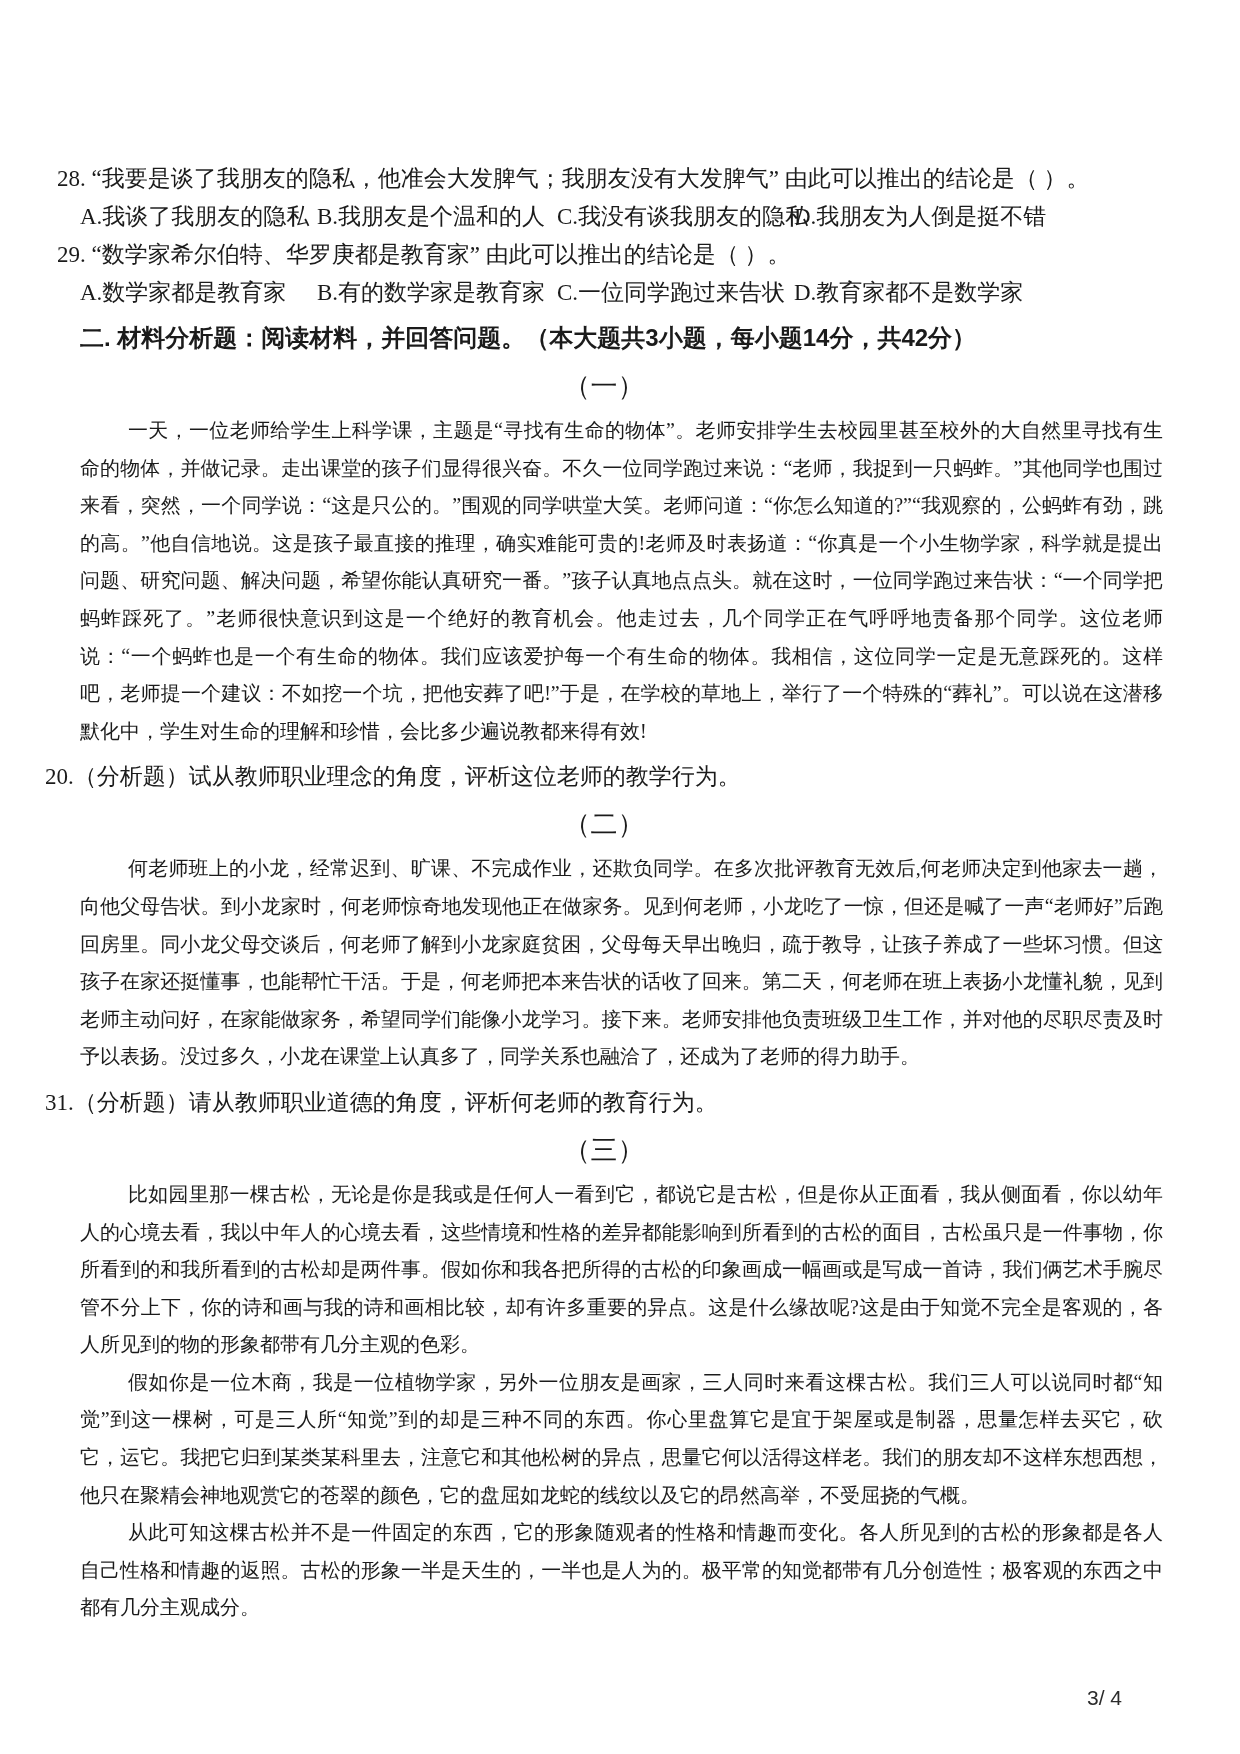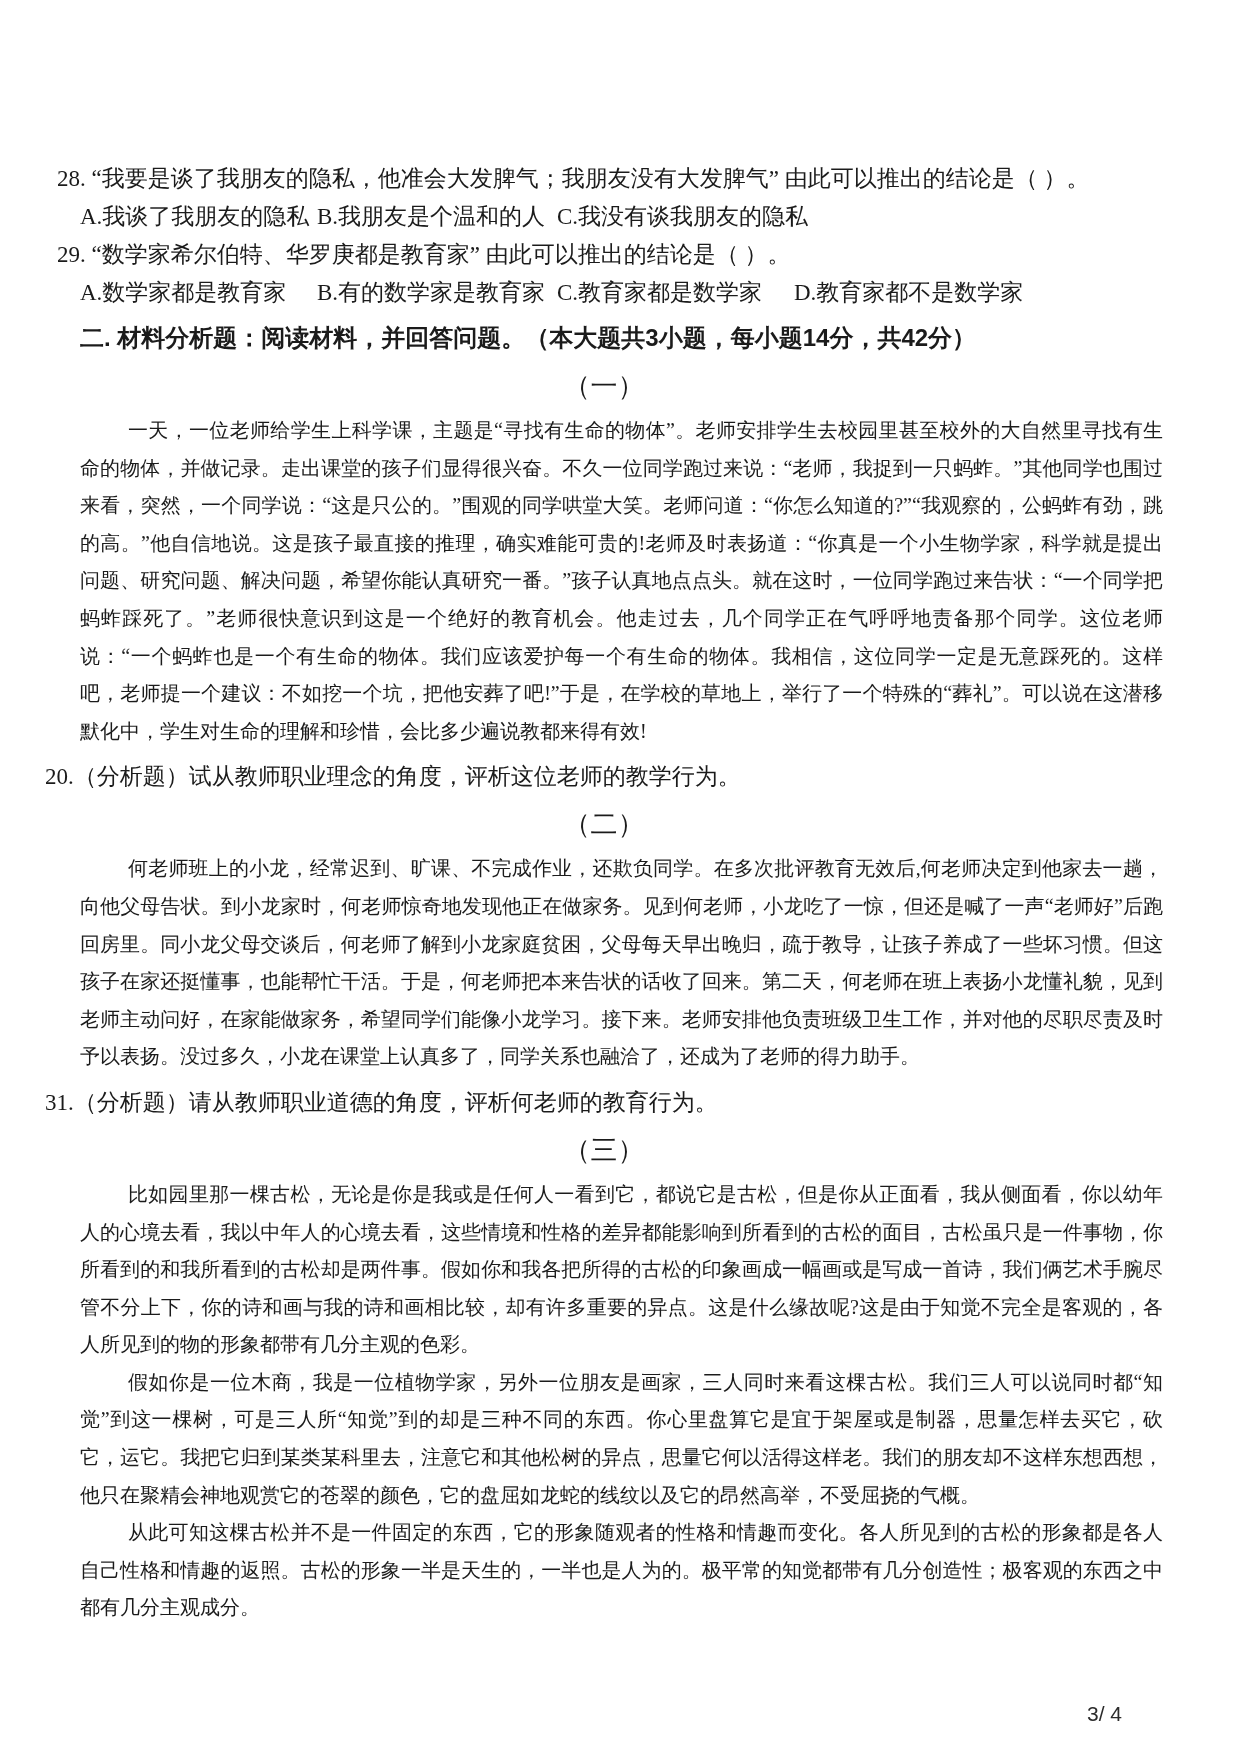--- a/index.html
+++ b/index.html
@@ -56,43 +56,44 @@
     line-height: 37.6px;
   }
   .analysis-q {
     font-size: 23px;
     line-height: 38px;
     margin: 8px 0 4px 0;
   }
   .page-footer {
     position: absolute;
     right: 118px;
-    bottom: 28px;
+    bottom: 44px;
     font-family: "Liberation Sans", "DejaVu Sans", sans-serif;
     font-size: 21px;
     color: #2b2b2b;
   }
 </style>
 </head>
 <body>
 
 <div class="page">
 
   <div class="q-stem">28. “我要是谈了我朋友的隐私，他准会大发脾气；我朋友没有大发脾气” 由此可以推出的结论是（  ）。</div>
   <div class="options-row">
     <span class="opt w1">A.我谈了我朋友的隐私</span>
     <span class="opt w2">B.我朋友是个温和的人</span>
     <span class="opt w3">C.我没有谈我朋友的隐私</span>
+    <span class="opt">D.我朋友为人倒是挺不错</span>
   </div>
 
   <div class="q-stem">29. “数学家希尔伯特、华罗庚都是教育家” 由此可以推出的结论是（  ）。</div>
   <div class="options-row">
     <span class="opt w1">A.数学家都是教育家</span>
     <span class="opt w2">B.有的数学家是教育家</span>
-    <span class="opt w3">C.教育家都是数学家</span>
+    <span class="opt w3">C.一位同学跑过来告状</span>
     <span class="opt">D.教育家都不是数学家</span>
   </div>
 
   <div class="section-title">二. 材料分析题：阅读材料，并回答问题。（本大题共3小题，每小题14分，共42分）</div>
 
   <div class="material-heading">（一）</div>
   <p class="para">一天，一位老师给学生上科学课，主题是“寻找有生命的物体”。老师安排学生去校园里甚至校外的大自然里寻找有生命的物体，并做记录。走出课堂的孩子们显得很兴奋。不久一位同学跑过来说：“老师，我捉到一只蚂蚱。”其他同学也围过来看，突然，一个同学说：“这是只公的。”围观的同学哄堂大笑。老师问道：“你怎么知道的?”“我观察的，公蚂蚱有劲，跳的高。”他自信地说。这是孩子最直接的推理，确实难能可贵的!老师及时表扬道：“你真是一个小生物学家，科学就是提出问题、研究问题、解决问题，希望你能认真研究一番。”孩子认真地点点头。就在这时，一位同学跑过来告状：“一个同学把蚂蚱踩死了。”老师很快意识到这是一个绝好的教育机会。他走过去，几个同学正在气呼呼地责备那个同学。这位老师说：“一个蚂蚱也是一个有生命的物体。我们应该爱护每一个有生命的物体。我相信，这位同学一定是无意踩死的。这样吧，老师提一个建议：不如挖一个坑，把他安葬了吧!”于是，在学校的草地上，举行了一个特殊的“葬礼”。可以说在这潜移默化中，学生对生命的理解和珍惜，会比多少遍说教都来得有效!</p>
   <div class="analysis-q">20.（分析题）试从教师职业理念的角度，评析这位老师的教学行为。</div>
 
   <div class="material-heading">（二）</div>

